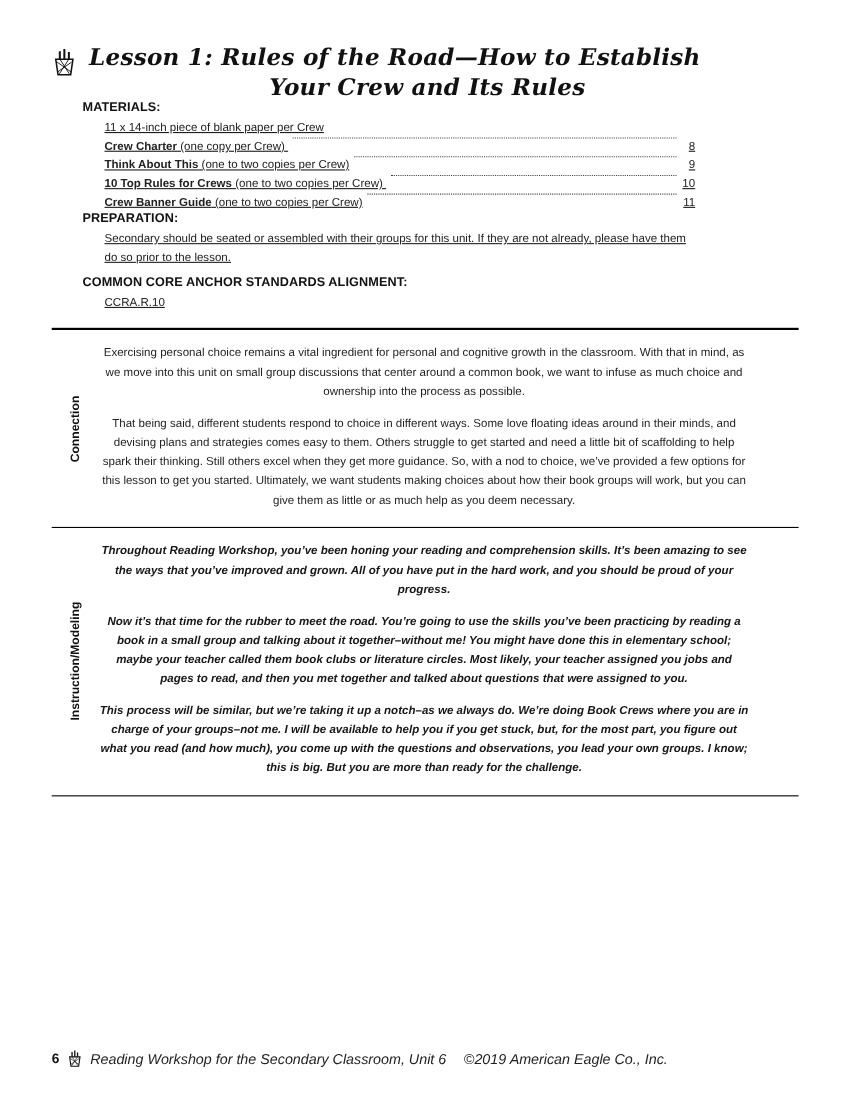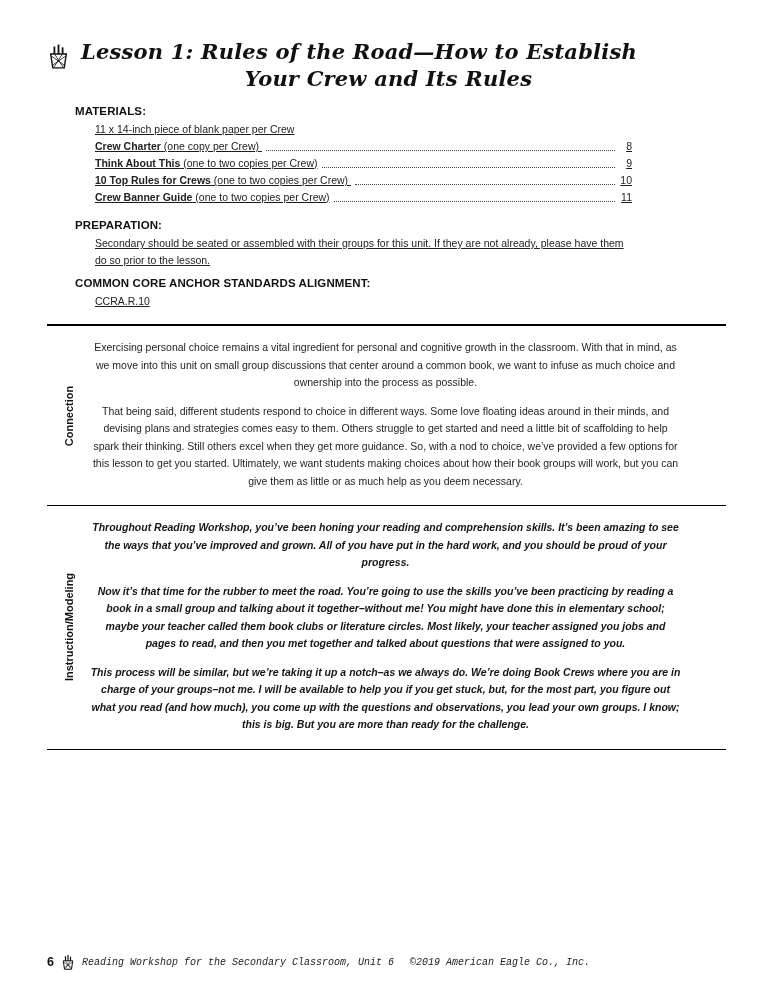--- a/index.html
+++ b/index.html
@@ -16,26 +16,26 @@
   h1 {
     font-family:"DejaVu Serif", serif; font-weight:bold;
     font-size:21px; line-height:27px; color:#111; width:615px;
     letter-spacing:.2px;
   }
   .title-line1 { display:block; text-align:left; }
   .title-line2 { display:block; text-align:center; }
 
   
   .content { padding-left:28px; }
-  .heading { font-size:11.5px; font-weight:bold; color:#111; margin-top:13px; margin-bottom:4px; letter-spacing:.1px; }
+  .heading { font-size:11.5px; font-weight:bold; color:#111; margin-bottom:4px; letter-spacing:.1px; }
   .indent { margin-left:20px; margin-right:94px;text-decoration:underline; }
   .body-text { font-size:10.5px; line-height:17px; color:#222; }
 
   .mat-item { font-size:10.5px; line-height:17px; color:#222; }
-  .toc-row { display:flex; align-items:flex-end; font-size:10.5px; line-height:17px; color:#222; }
+  .toc-row { display:flex; align-items:flex-start; font-size:10.5px; line-height:17px; color:#222; }
   .toc-name { font-weight:bold; white-space:pre; }
   .toc-desc { white-space:pre; }
   .leader { flex:1; border-bottom:1.6px dotted #444; margin:0 3px 4px 4px; min-width:20px; }
   .toc-page { text-align:right; min-width:14px; }
 
   
   .rule-thick { border-top:2.5px solid #000; margin-top:14px; }
   .rule-thin  { border-top:1px solid #000; }
 
   
@@ -47,22 +47,22 @@
     white-space:nowrap; font-weight:bold; font-size:11px; color:#111;
   }
   .section-body { flex:1; padding:13px 45px 4px 0; }
   .section-body p { font-size:10.5px; line-height:17.5px; margin-bottom:11px; color:#1e1e1e;text-align:center; }
   .instruction .section-body p { font-weight:bold; font-style:italic; color:#161616; }
 
   
   .footer { position:absolute; left:47px; bottom:30px; display:flex; align-items:center; gap:7px; }
   .footer-page { font-weight:bold; font-size:12.5px; color:#111; }
   .footer-title, .footer-copy {
-    font-family:Liberation Mono, monospace; font-style:italic;
-    font-size:10px; color:#222;
+    font-family:Liberation Sans, sans-serif; font-style:italic;
+    font-size:13px; color:#222;
   }
   .footer-copy { margin-left:9px; }
 </style>
 </head>
 <body>
 
 <div class="page">
 
   <div class="title-block">
     <span class="title-icon">

